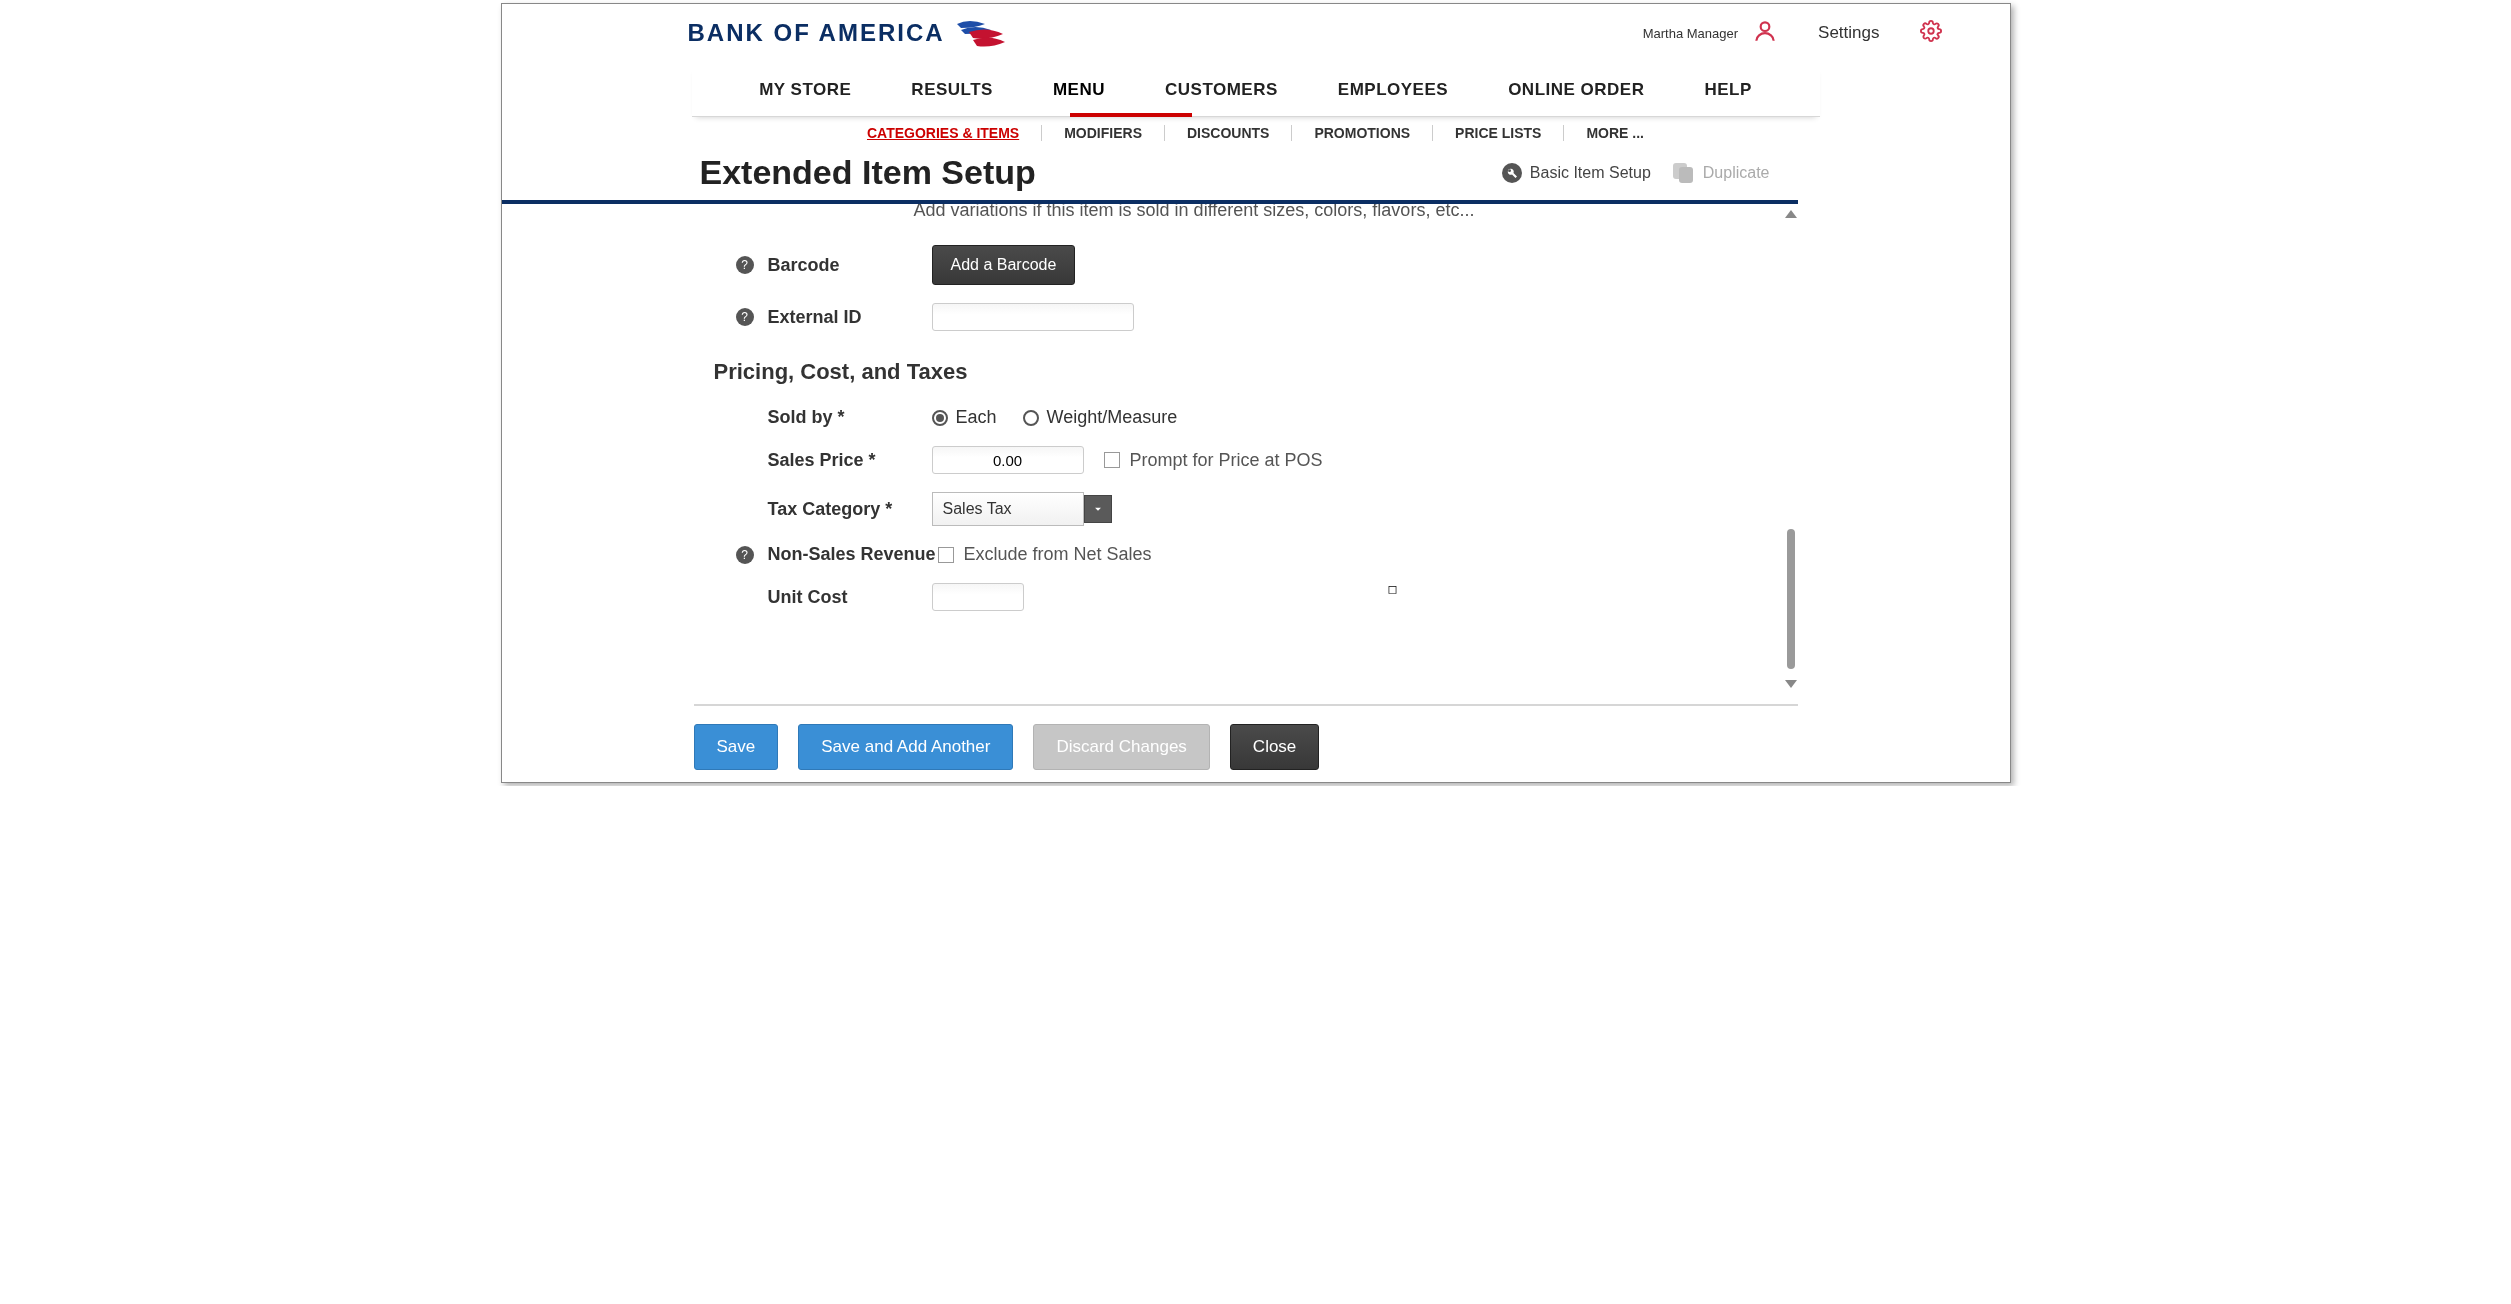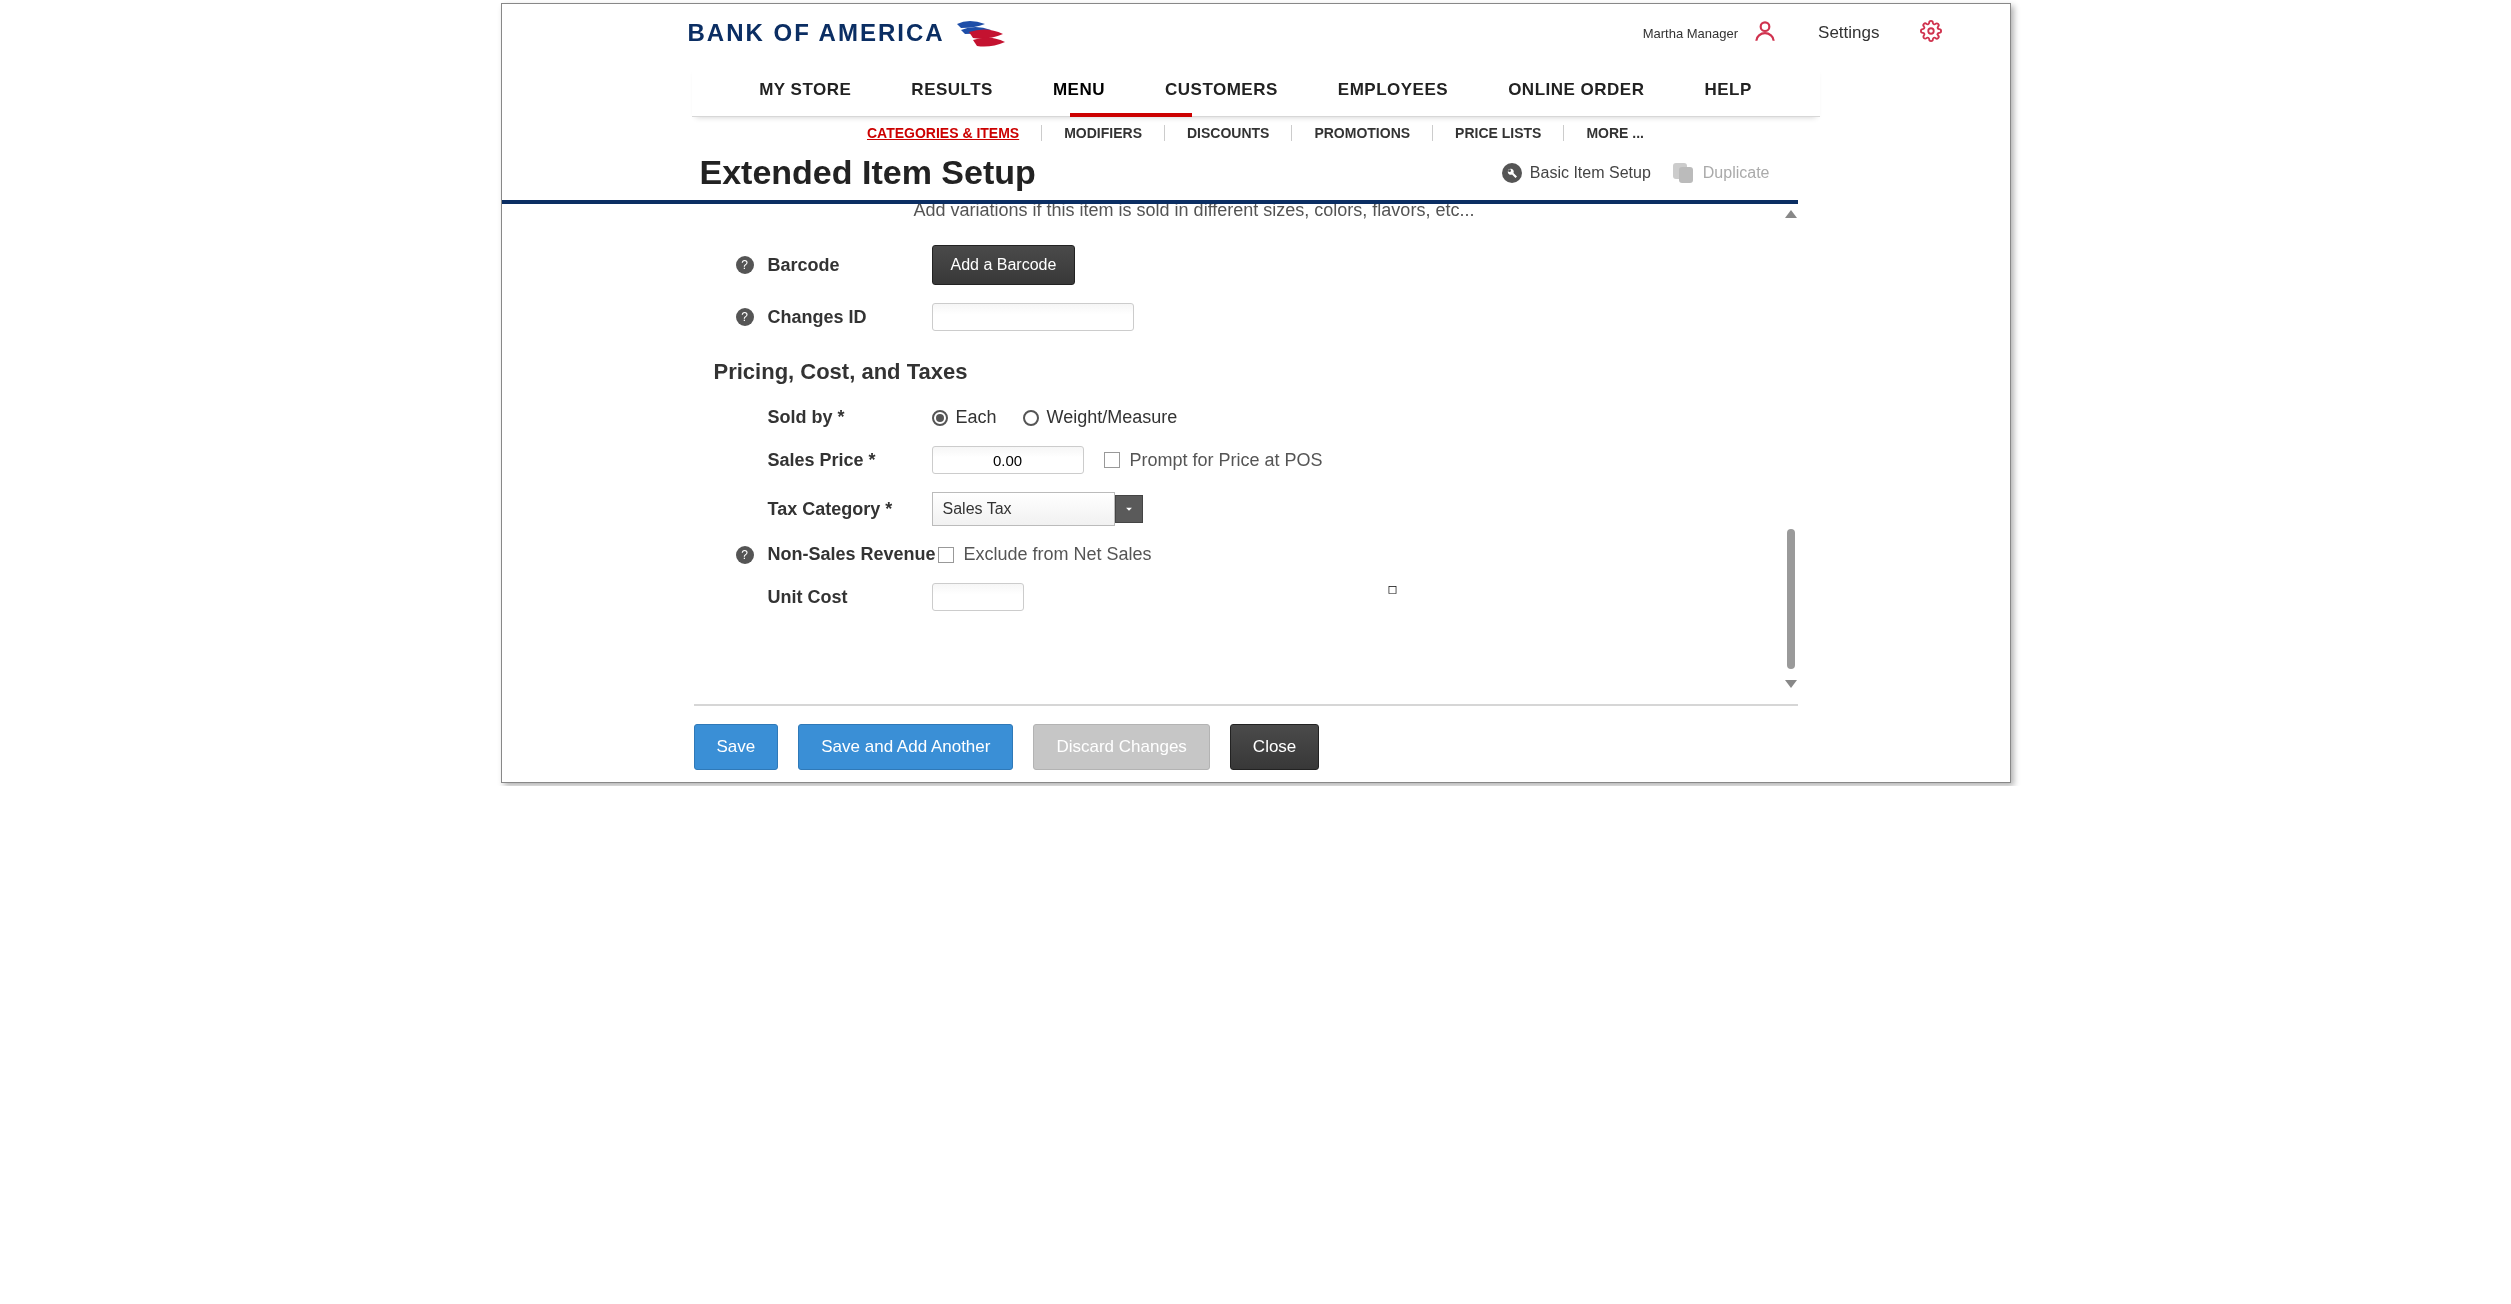--- a/index.html
+++ b/index.html
@@ -249,21 +249,21 @@
   .checkbox-label { font-size:18px; color:#555; }
   .inline-group { display:flex; align-items:center; gap: 20px; }
   .select-wrap {
     display:flex; align-items:center;
   }
   .select-box {
     border:1px solid #bbb;
     background: linear-gradient(#fff,#f1f1f1);
     padding: 16px 10px;
     font-size:16px;
-    width: 183px; height:28px;
+    width: 152px; height:28px;
     display:flex; align-items:center;
   }
   .select-btn {
     width:28px; height:28px;
     background:#5a5a5a;
     display:flex; align-items:center; justify-content:center;
     border:1px solid #444;
   }
   .select-btn svg { color:#fff; }
 
@@ -383,21 +383,21 @@
     <div class="variations-hint">Add variations if this item is sold in different sizes, colors, flavors, etc...</div>
 
     <div class="form-row">
       <span class="help-q">?</span>
       <span class="field-label">Barcode</span>
       <button class="add-barcode-btn">Add a Barcode</button>
     </div>
 
     <div class="form-row">
       <span class="help-q">?</span>
-      <span class="field-label">Changes ID</span>
+      <span class="field-label">External ID</span>
       <input class="text-input" type="text" value="" style="">
     </div>
 
     <div class="section-h">Pricing, Cost, and Taxes</div>
 
     <div class="form-row">
       <span class="help-q hidden">?</span>
       <span class="field-label">Sold by *</span>
       <div class="radio-row">
         <span class="radio-dot checked"></span>

